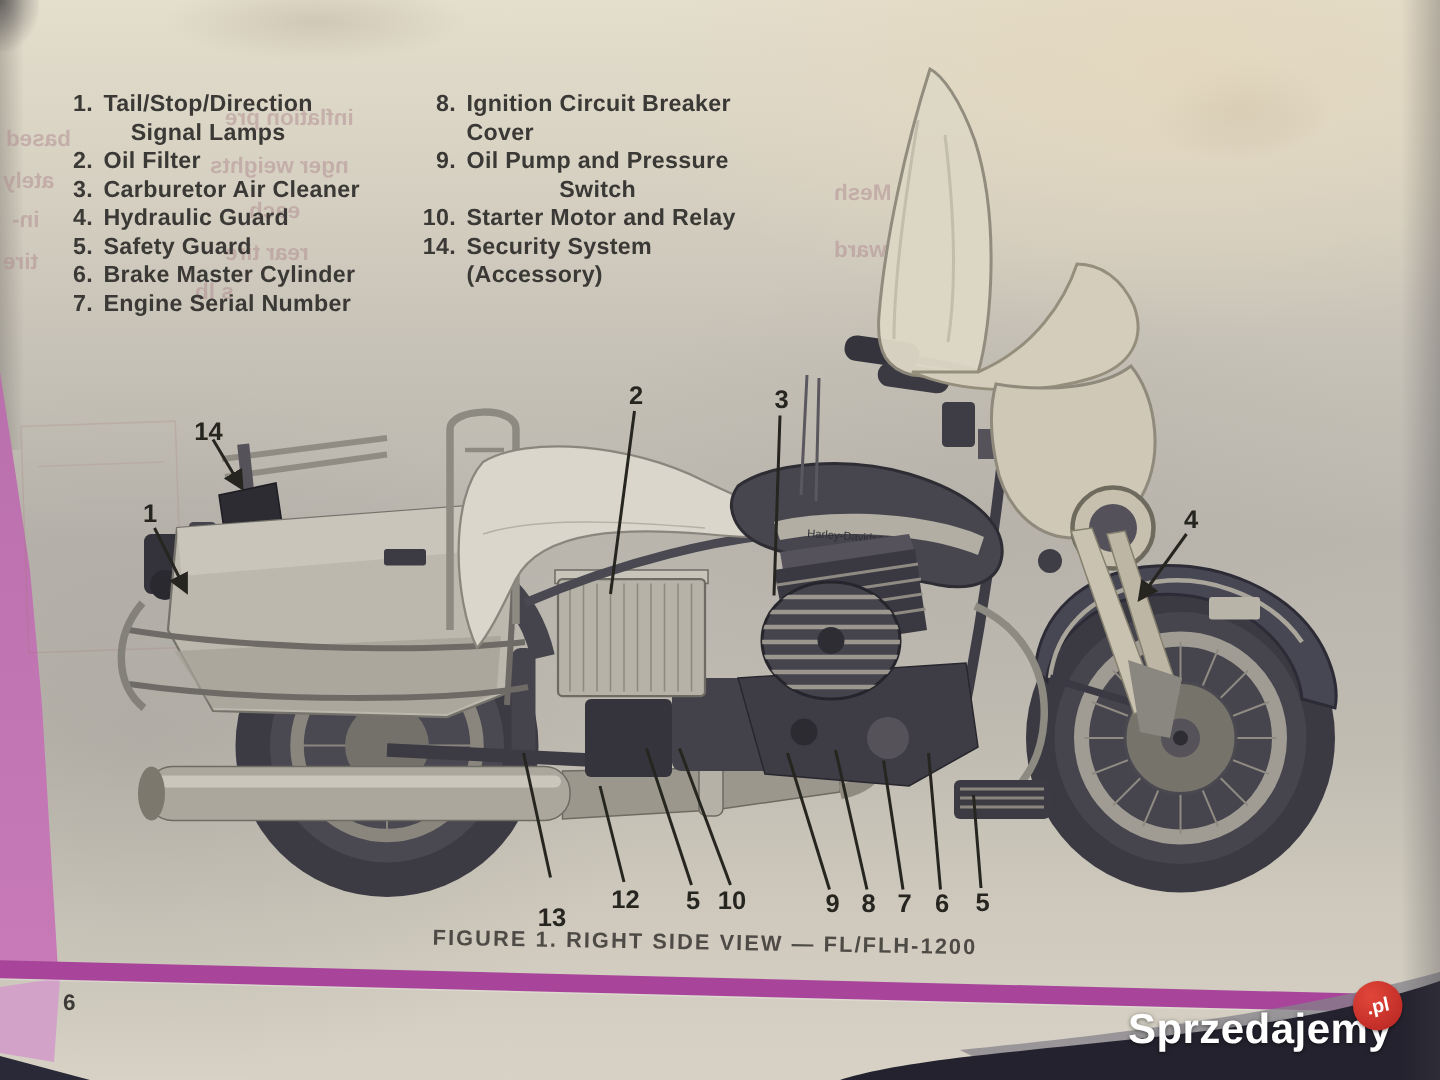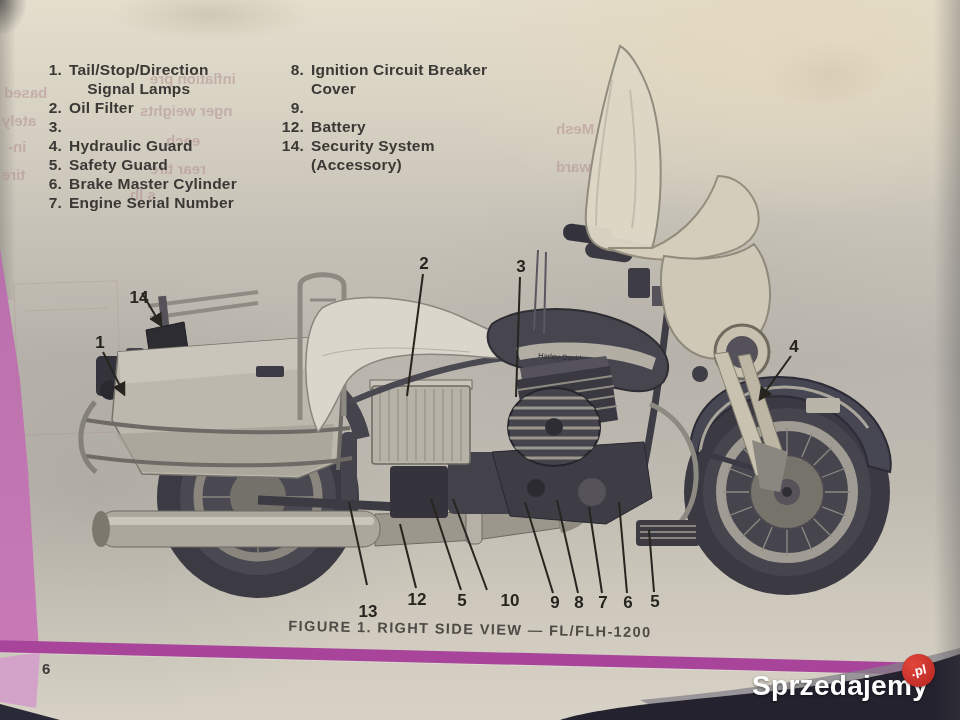--- a/index.html
+++ b/index.html
@@ -81,20 +81,21 @@
     <div class="item">
         <span class="num">1.</span>
         <span class="lbl"><span>Tail/Stop/Direction</span><span class="lbl2">Signal Lamps</span></span>
       </div>
     <div class="item">
         <span class="num">2.</span>
         <span class="lbl"><span>Oil Filter</span></span>
       </div>
     <div class="item">
         <span class="num">3.</span>
+        <span class="lbl"><span>Carburetor Air Cleaner</span></span>
       </div>
     <div class="item">
         <span class="num">4.</span>
         <span class="lbl"><span>Hydraulic Guard</span></span>
       </div>
     <div class="item">
         <span class="num">5.</span>
         <span class="lbl"><span>Safety Guard</span></span>
       </div>
     <div class="item">
@@ -106,24 +107,25 @@
         <span class="lbl"><span>Engine Serial Number</span></span>
       </div>
   </div>
   <div class="list-col col2">
     <div class="item">
         <span class="num">8.</span>
         <span class="lbl"><span>Ignition Circuit Breaker Cover</span></span>
       </div>
     <div class="item">
         <span class="num">9.</span>
-      </div>
-    <div class="item">
-        <span class="num">12.</span>
-        <span class="lbl"><span>Battery</span></span>
+        <span class="lbl"><span>Oil Pump and Pressure</span><span class="lbl2">Switch</span></span>
+      </div>
+    <div class="item">
+        <span class="num">10.</span>
+        <span class="lbl"><span>Starter Motor and Relay</span></span>
       </div>
     <div class="item">
         <span class="num">14.</span>
         <span class="lbl"><span>Security System (Accessory)</span></span>
       </div>
   </div>
 
   <svg class="bike" width="960" height="720" viewBox="0 0 960 720">
     <defs>
       <clipPath id="ac">
@@ -295,25 +297,25 @@
 
   <div class="co" style="left:100px;top:343px">1</div>
   <div class="co" style="left:424px;top:264px">2</div>
   <div class="co" style="left:521px;top:267px">3</div>
   <div class="co" style="left:794px;top:347px">4</div>
   <div class="co" style="left:655px;top:602px">5</div>
   <div class="co" style="left:628px;top:603px">6</div>
   <div class="co" style="left:603px;top:603px">7</div>
   <div class="co" style="left:579px;top:603px">8</div>
   <div class="co" style="left:555px;top:603px">9</div>
-  <div class="co" style="left:510px;top:601px">10</div>
+  <div class="co" style="left:488px;top:601px">10</div>
   <div class="co" style="left:462px;top:601px">5</div>
   <div class="co" style="left:417px;top:600px">12</div>
   <div class="co" style="left:368px;top:612px">13</div>
-  <div class="co" style="left:139px;top:298px">14</div>
+  <div class="co" style="left:139px;top:288px">14</div>
 
   <div class="caption">FIGURE 1. RIGHT SIDE VIEW — FL/FLH-1200</div>
   <div class="pagenum">6</div>
 
   <svg width="960" height="720" viewBox="0 0 960 720" style="position:absolute;left:0;top:0">
     <path d="M640 700 C720 692 850 678 960 648 L960 664 C870 686 740 702 660 710 Z" fill="#84828a" opacity=".75"></path>
     <path d="M560 720 L960 720 L960 654 C930 664 900 672 860 679 C800 690 700 698 640 705 C600 710 575 715 560 720 Z" fill="#23222e"></path>
     <path d="M0 704 L60 720 L0 720 Z" fill="#2a2938"></path>
   </svg>
 

